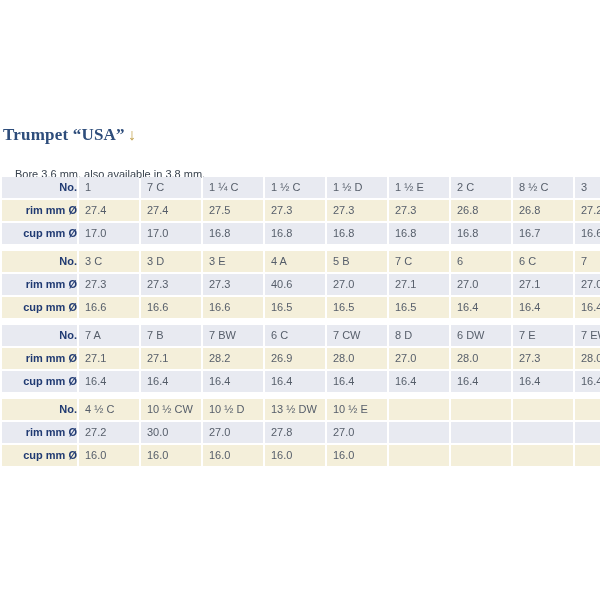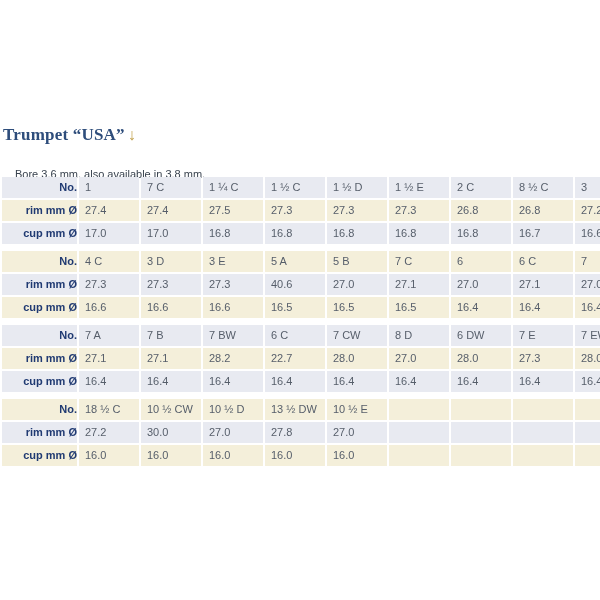--- a/index.html
+++ b/index.html
@@ -118,24 +118,24 @@
           <div class="cell data">16.8</div>
           <div class="cell data">16.8</div>
           <div class="cell data">16.8</div>
           <div class="cell data">16.7</div>
           <div class="cell data">16.6</div>
         </div>
       </div>
       <div class="block">
         <div class="row cream">
           <div class="cell label">No.</div>
-          <div class="cell data">4 C</div>
+          <div class="cell data">3 C</div>
           <div class="cell data">3 D</div>
           <div class="cell data">3 E</div>
-          <div class="cell data">5 A</div>
+          <div class="cell data">4 A</div>
           <div class="cell data">5 B</div>
           <div class="cell data">7 C</div>
           <div class="cell data">6</div>
           <div class="cell data">6 C</div>
           <div class="cell data">7</div>
         </div>
         <div class="row lav">
           <div class="cell label">rim mm Ø</div>
           <div class="cell data">27.3</div>
           <div class="cell data">27.3</div>
@@ -171,21 +171,21 @@
           <div class="cell data">8 D</div>
           <div class="cell data">6 DW</div>
           <div class="cell data">7 E</div>
           <div class="cell data">7 EW</div>
         </div>
         <div class="row cream">
           <div class="cell label">rim mm Ø</div>
           <div class="cell data">27.1</div>
           <div class="cell data">27.1</div>
           <div class="cell data">28.2</div>
-          <div class="cell data">22.7</div>
+          <div class="cell data">26.9</div>
           <div class="cell data">28.0</div>
           <div class="cell data">27.0</div>
           <div class="cell data">28.0</div>
           <div class="cell data">27.3</div>
           <div class="cell data">28.0</div>
         </div>
         <div class="row lav">
           <div class="cell label">cup mm Ø</div>
           <div class="cell data">16.4</div>
           <div class="cell data">16.4</div>
@@ -194,21 +194,21 @@
           <div class="cell data">16.4</div>
           <div class="cell data">16.4</div>
           <div class="cell data">16.4</div>
           <div class="cell data">16.4</div>
           <div class="cell data">16.4</div>
         </div>
       </div>
       <div class="block">
         <div class="row cream">
           <div class="cell label">No.</div>
-          <div class="cell data">18 ½ C</div>
+          <div class="cell data">4 ½ C</div>
           <div class="cell data">10 ½ CW</div>
           <div class="cell data">10 ½ D</div>
           <div class="cell data">13 ½ DW</div>
           <div class="cell data">10 ½ E</div>
           <div class="cell data"></div>
           <div class="cell data"></div>
           <div class="cell data"></div>
           <div class="cell data"></div>
         </div>
         <div class="row lav">

